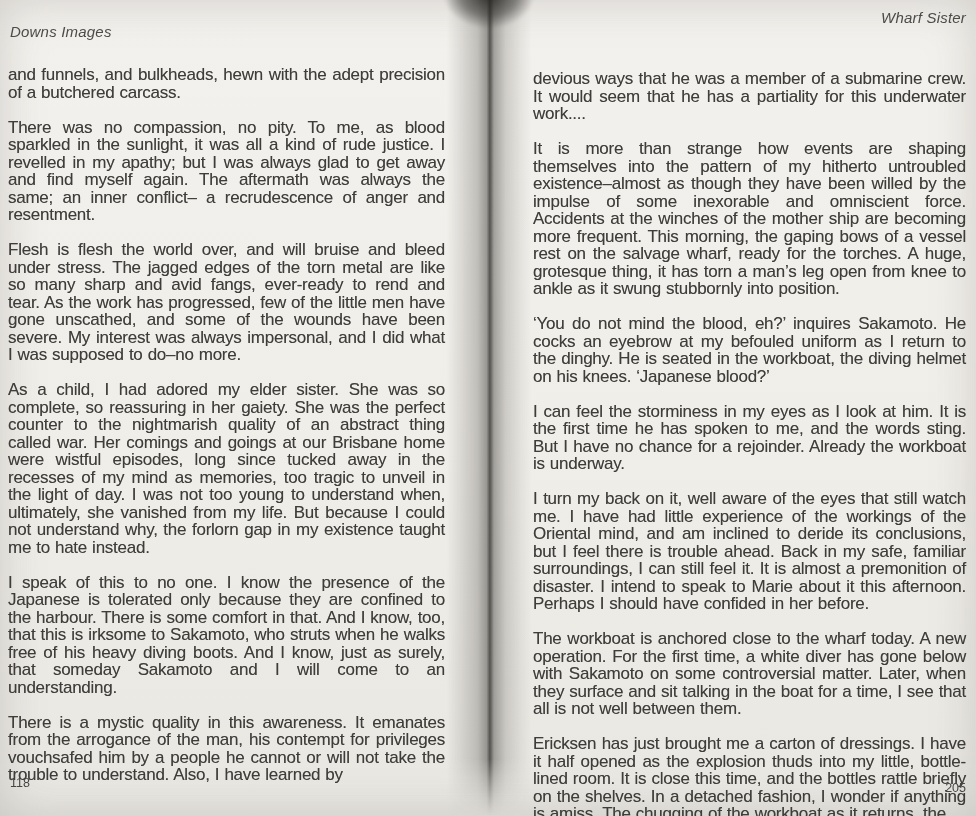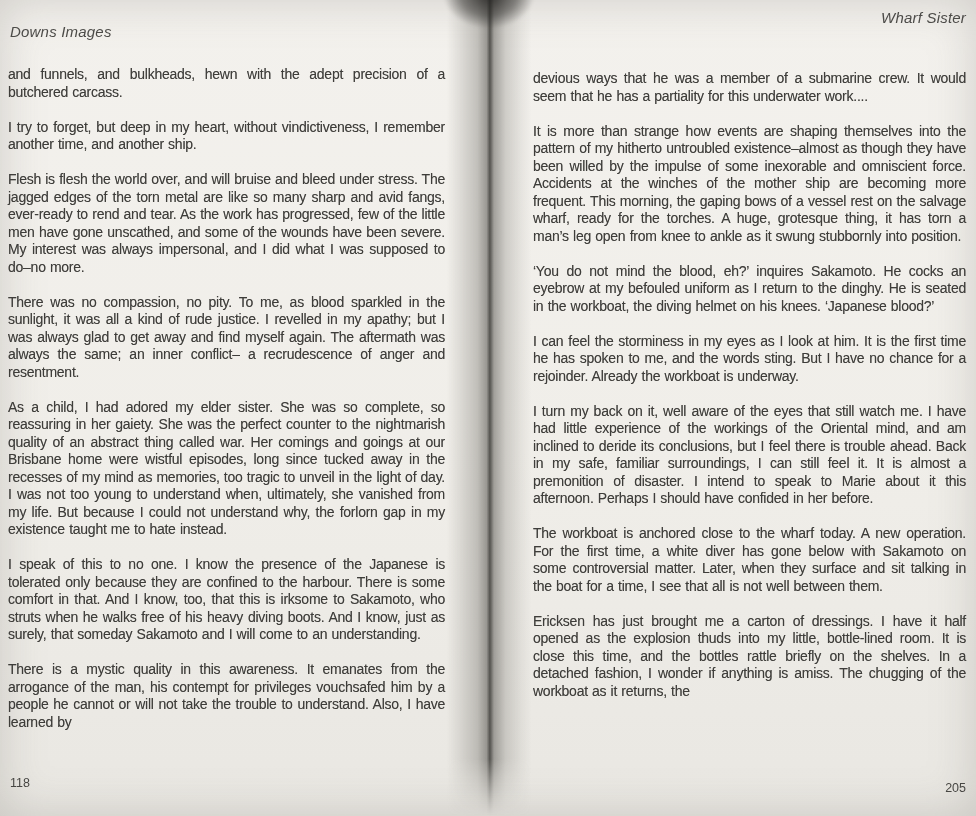--- a/index.html
+++ b/index.html
@@ -27,21 +27,21 @@
   .page-left  .running-header { top: 23px; left: 2px; }
   .page-right .running-header { top: 9px; right: 0; }
 
   .page-body { position: absolute; left: 0; right: 0; }
   .page-left  .page-body { top: 66px; }
   .page-right .page-body { top: 70px; }
 
   .para {
     margin: 0 0 17.5px 0;
     text-align: justify;
-    font-size: 14px;
+    font-size: 17px;
     line-height: 17.5px;
     letter-spacing: -0.25px;
     word-spacing: 0.6px;
     color: #3e3d3a;
     text-shadow: 0 0 0.4px rgba(62, 61, 58, 0.45);
   }
   .para:last-child { margin-bottom: 0; }
 
   .page-number {
     position: absolute;
@@ -85,23 +85,22 @@
 </style>
 </head>
 <body>
 
 <div class="scan">
 
   <div class="page page-left">
     <div class="running-header">Downs Images</div>
     <div class="page-body">
       <p class="para">and funnels, and bulkheads, hewn with the adept precision of a butchered carcass.</p>
-      <p class="para">I try to forget, but deep in my heart, without vindictiveness, I remember another time, and another ship.</p>
+      <p class="para">There was no compassion, no pity. To me, as blood sparkled in the sunlight, it was all a kind of rude justice. I revelled in my apathy; but I was always glad to get away and find myself again. The aftermath was always the same; an inner conflict– a recrudescence of anger and resentment.</p>
       <p class="para">Flesh is flesh the world over, and will bruise and bleed under stress. The jagged edges of the torn metal are like so many sharp and avid fangs, ever-ready to rend and tear. As the work has progressed, few of the little men have gone unscathed, and some of the wounds have been severe. My interest was always impersonal, and I did what I was supposed to do–no more.</p>
-      <p class="para">There was no compassion, no pity. To me, as blood sparkled in the sunlight, it was all a kind of rude justice. I revelled in my apathy; but I was always glad to get away and find myself again. The aftermath was always the same; an inner conflict– a recrudescence of anger and resentment.</p>
       <p class="para">As a child, I had adored my elder sister. She was so complete, so reassuring in her gaiety. She was the perfect counter to the nightmarish quality of an abstract thing called war. Her comings and goings at our Brisbane home were wistful episodes, long since tucked away in the recesses of my mind as memories, too tragic to unveil in the light of day. I was not too young to understand when, ultimately, she vanished from my life. But because I could not understand why, the forlorn gap in my existence taught me to hate instead.</p>
       <p class="para">I speak of this to no one. I know the presence of the Japanese is tolerated only because they are confined to the harbour. There is some comfort in that. And I know, too, that this is irksome to Sakamoto, who struts when he walks free of his heavy diving boots. And I know, just as surely, that someday Sakamoto and I will come to an understanding.</p>
       <p class="para">There is a mystic quality in this awareness. It emanates from the arrogance of the man, his contempt for privileges vouchsafed him by a people he cannot or will not take the trouble to understand. Also, I have learned by</p>
     </div>
     <div class="page-number">118</div>
   </div>
 
   <div class="gutter-shadow"></div>
   <div class="gutter-cap"></div>
 

